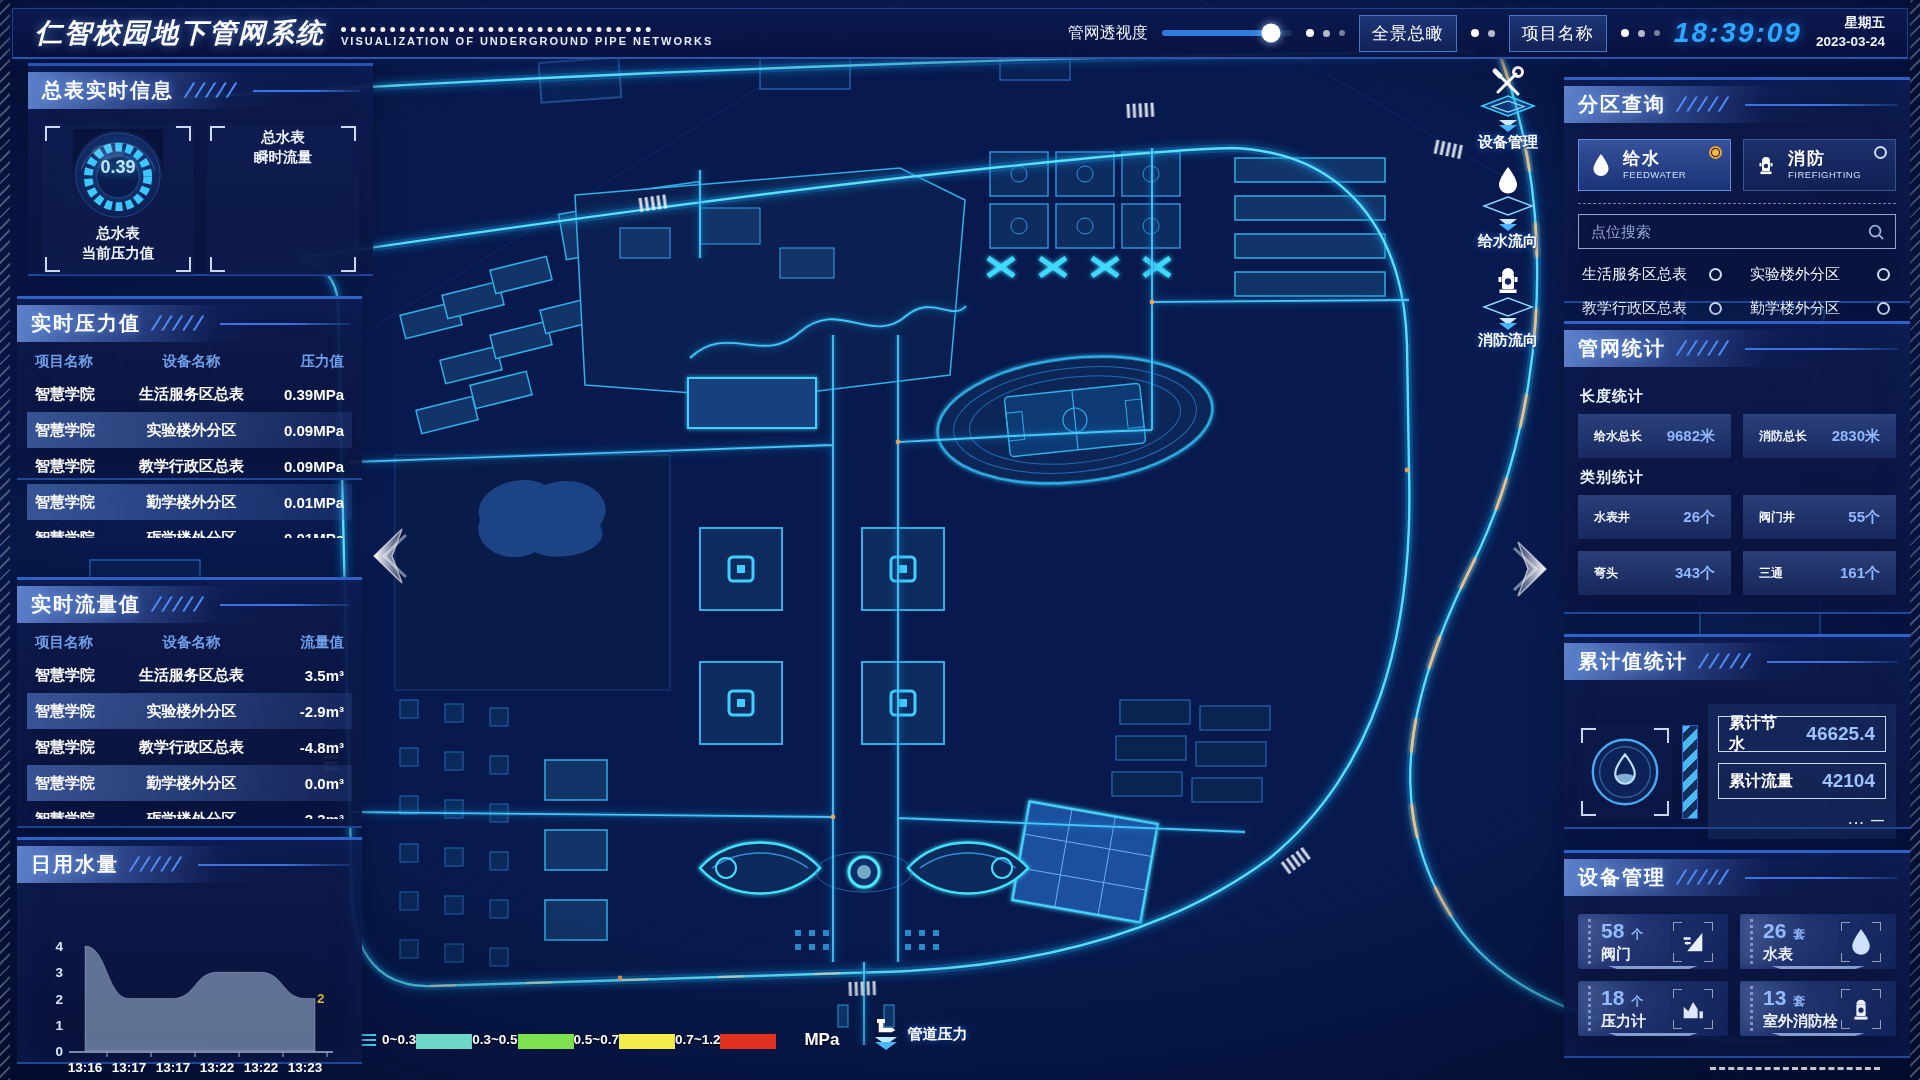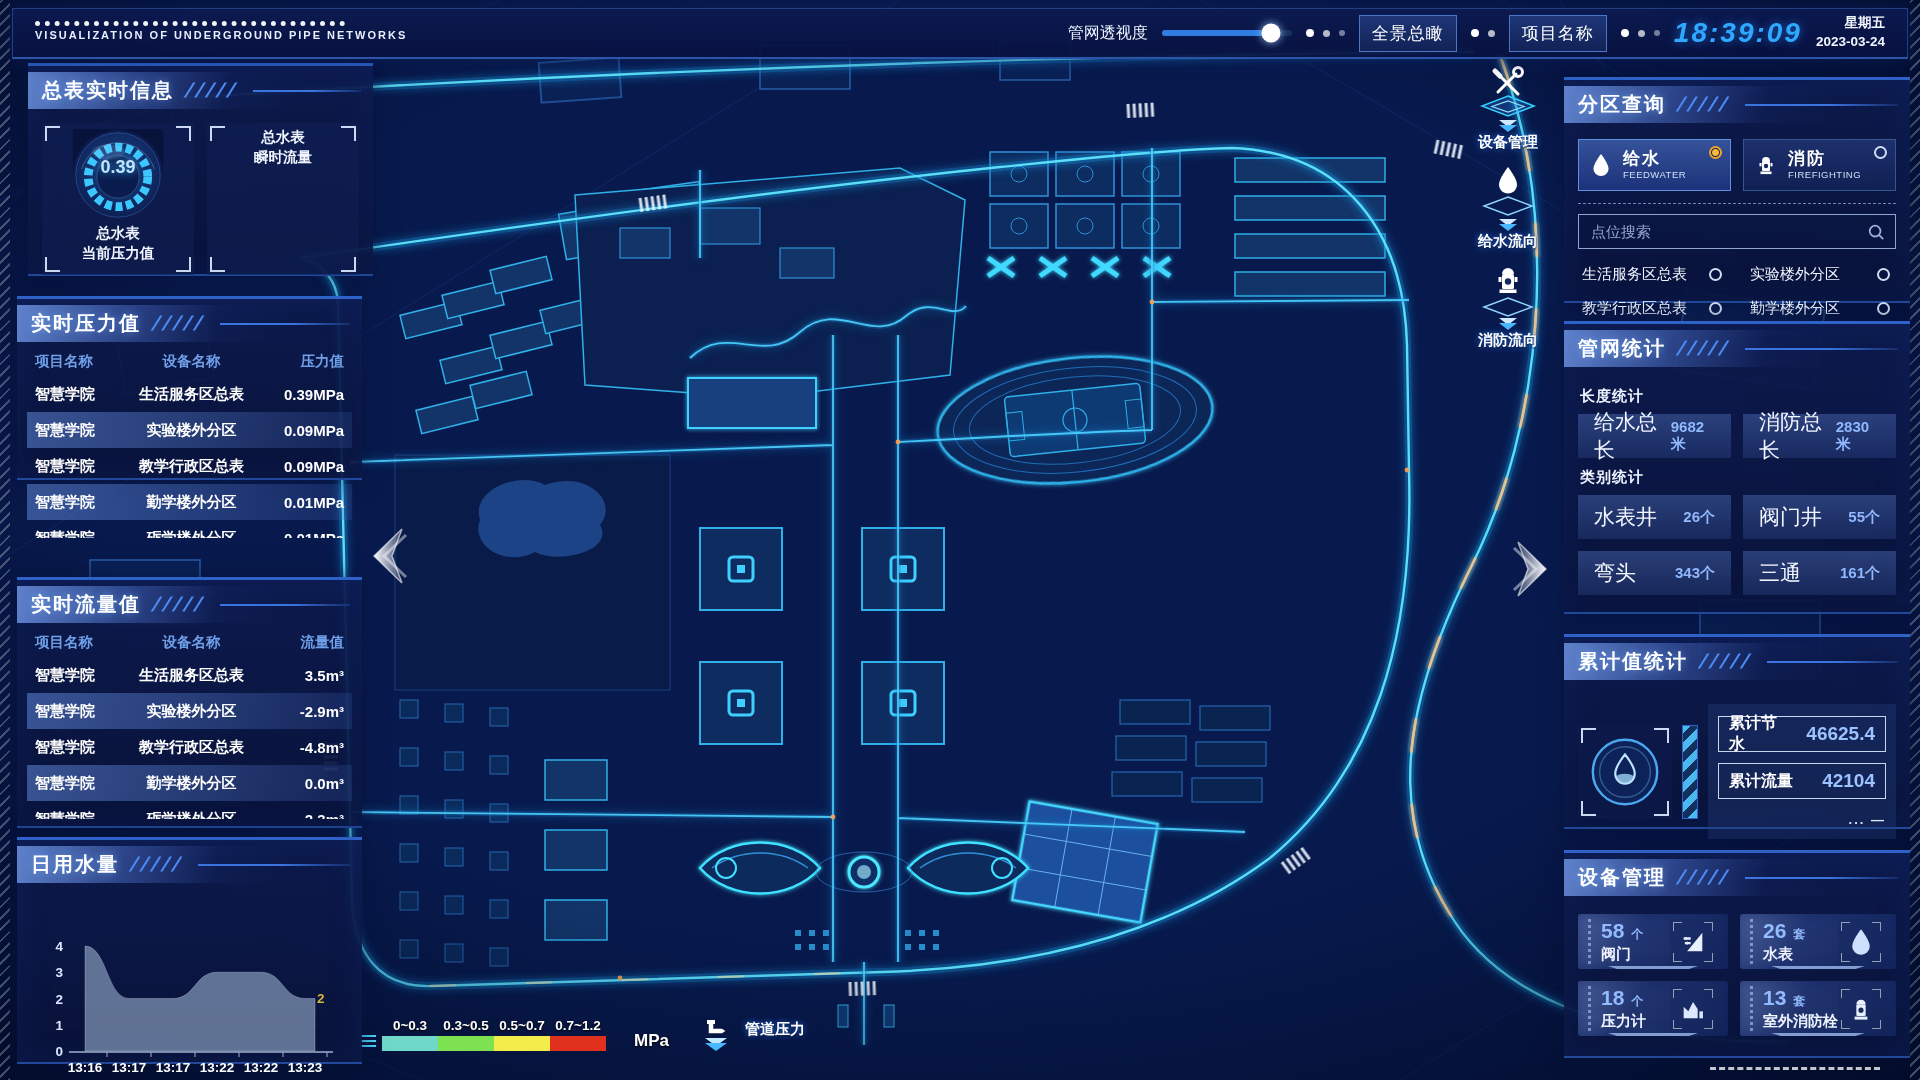--- a/index.html
+++ b/index.html
@@ -90,21 +90,21 @@
   .searchbox input{flex:1;background:transparent;border:none;outline:none;color:#e6eeff;font-size:15px;font-family:inherit;}
   .searchbox input::placeholder{color:#8fa5cf;}
   #zone-options{display:grid;grid-template-columns:1fr 1fr;column-gap:18px;margin-top:8px;height:76px;overflow:hidden;}
   .opt{display:flex;align-items:center;justify-content:space-between;height:34px;padding:0 6px 0 4px;cursor:pointer;}
   .opt-label{font-size:15px;color:#f0f5ff;}
   
   .sec-label{font-size:15px;font-weight:700;color:#eef4ff;margin:10px 0 8px 2px;letter-spacing:1px;}
   .stat-grid{display:grid;grid-template-columns:1fr 1fr;gap:12px;}
   .stat-box{height:44px;display:flex;align-items:center;justify-content:space-between;padding:0 16px;
             background:linear-gradient(180deg,rgba(95,130,210,.38),rgba(55,85,160,.3));}
-  .stat-box .sl{font-size:21px;color:#f2f6ff;font-weight:400;}
+  .stat-box .sl{font-size:12px;color:#f2f6ff;font-weight:700;}
   .stat-box .sv{font-size:15px;color:#8fb8ff;font-weight:700;}
   .cat-wrap{height:112px;overflow:hidden;display:flex;flex-direction:column;gap:12px;}
   
   .acc-row{display:flex;align-items:center;gap:10px;margin-top:14px;}
   .acc-circle{position:relative;width:94px;height:94px;background:rgba(14,28,76,.6);display:flex;align-items:center;justify-content:center;}
   .stripe-bar{width:16px;height:94px;border:1px solid #2f62c8;box-sizing:border-box;
               background:repeating-linear-gradient(-45deg,#4db7f0 0 7px,#12305e 7px 14px);}
   .acc-col{flex:1;display:flex;flex-direction:column;gap:11px;background:rgba(40,66,130,.35);padding:12px 10px;}
   .acc-box{height:34px;border:1px solid #c8d6ee;display:flex;align-items:center;justify-content:space-between;padding:0 10px;}
   .acc-box .al{font-size:16px;color:#fff;font-weight:700;}
@@ -129,25 +129,25 @@
   .mt-item{display:flex;flex-direction:column;align-items:center;cursor:pointer;}
   .mt-label{font-size:15px;font-weight:700;color:#fff;text-shadow:0 0 6px rgba(40,120,255,.9),0 1px 2px #000;margin-top:1px;white-space:nowrap;}
   
   .nav-arrow{position:absolute;z-index:8;cursor:pointer;}
   .nav-arrow.left{left:362px;top:525px;}
   .nav-arrow.right{left:1512px;top:538px;transform:scaleX(-1);}
   
   .legend{position:absolute;left:360px;top:1018px;z-index:8;display:flex;align-items:flex-end;gap:0;}
   .legend-ticks{display:flex;flex-direction:column;gap:3px;margin:0 6px 4px 0;}
   .legend-ticks i{display:block;width:16px;height:2px;background:#49d8ff;}
-  .seg-col{display:flex;flex-direction:column;align-items:center;}
+  .seg-col{display:flex;flex-direction:row;align-items:center;}
   .seg-range{font-size:13.5px;font-weight:700;color:#fff;text-shadow:0 1px 2px #000;margin-bottom:3px;}
   .seg-color{width:56px;height:15px;}
   .legend-unit{font-size:17px;font-weight:800;color:#fff;margin:0 0 0 28px;text-shadow:0 1px 2px #000;}
-  .legend-press{display:flex;align-items:flex-start;gap:16px;margin-left:34px;font-family:Liberation Mono, monospace;}
+  .legend-press{display:flex;align-items:center;gap:8px;margin-left:34px;font-family:Liberation Mono, monospace;}
   .press-icon-stack{display:flex;flex-direction:column;align-items:center;}
   .chev{width:0;height:0;border-left:11px solid transparent;border-right:11px solid transparent;border-top:8px solid #bfeaff;margin-top:-3px;}
   .chev.c2{border-top-color:#49b8ff;}
   .legend-press .mt-label{font-size:15px;}
   .chev-sm{width:0;height:0;border-left:9px solid transparent;border-right:9px solid transparent;border-top:7px solid #cfeaff;margin-top:-2px;}
 </style>
 </head>
 <body>
 
 <svg id="campus-map" viewBox="0 0 1920 1080">
@@ -380,20 +380,21 @@
   </g>
   <rect width="1920" height="1080" fill="url(#vig)"></rect>
 </svg>
 
 <div class="edge left"></div>
 <div class="edge right"></div>
 <div class="corner-dashes"></div>
 
 <header>
   <div class="h-left">
+    <h1 class="app-title">仁智校园地下管网系统</h1>
     <div class="h-sub">
       <div class="dot-row"></div>
       <div class="subtitle">VISUALIZATION OF UNDERGROUND PIPE NETWORKS</div>
     </div>
   </div>
   <div class="h-right">
     <span class="trans-label">管网透视度</span>
     <div class="slider">
       <div class="fill"></div>
       <div class="thumb"></div>

